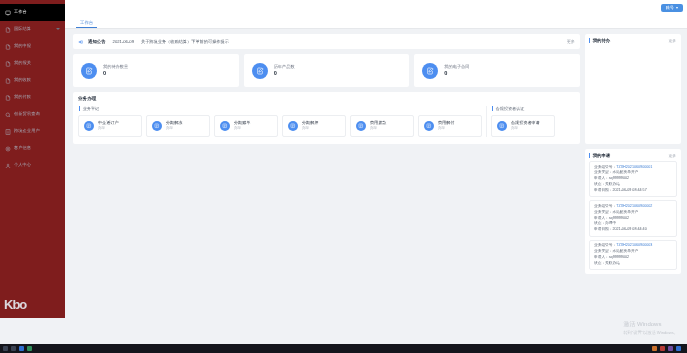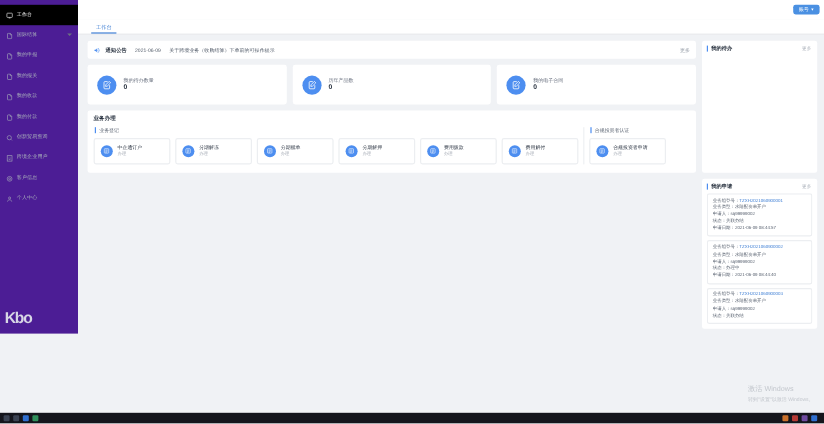--- a/index.html
+++ b/index.html
@@ -6,22 +6,22 @@
   html, body {
     width: 687px; height: 353px;
     overflow: hidden;
     font-family: "Liberation Sans", "DejaVu Sans", sans-serif;
     background: #f0f2f5;
   }
   #app { position: relative; width: 687px; height: 353px; display: flex; }
 
   
   .sidebar {
-    width: 65px; height: 278px;
-    background: #4c1d95;
+    width: 65px; height: 318px;
+    background: #7f1d1d;
     flex: 0 0 65px;
     padding-top: 4px;
     position: relative;
     z-index: 5;
   }
   .side-item {
     display: flex; align-items: center;
     height: 17px;
     padding: 0 4px 0 5px;
     gap: 3px;

